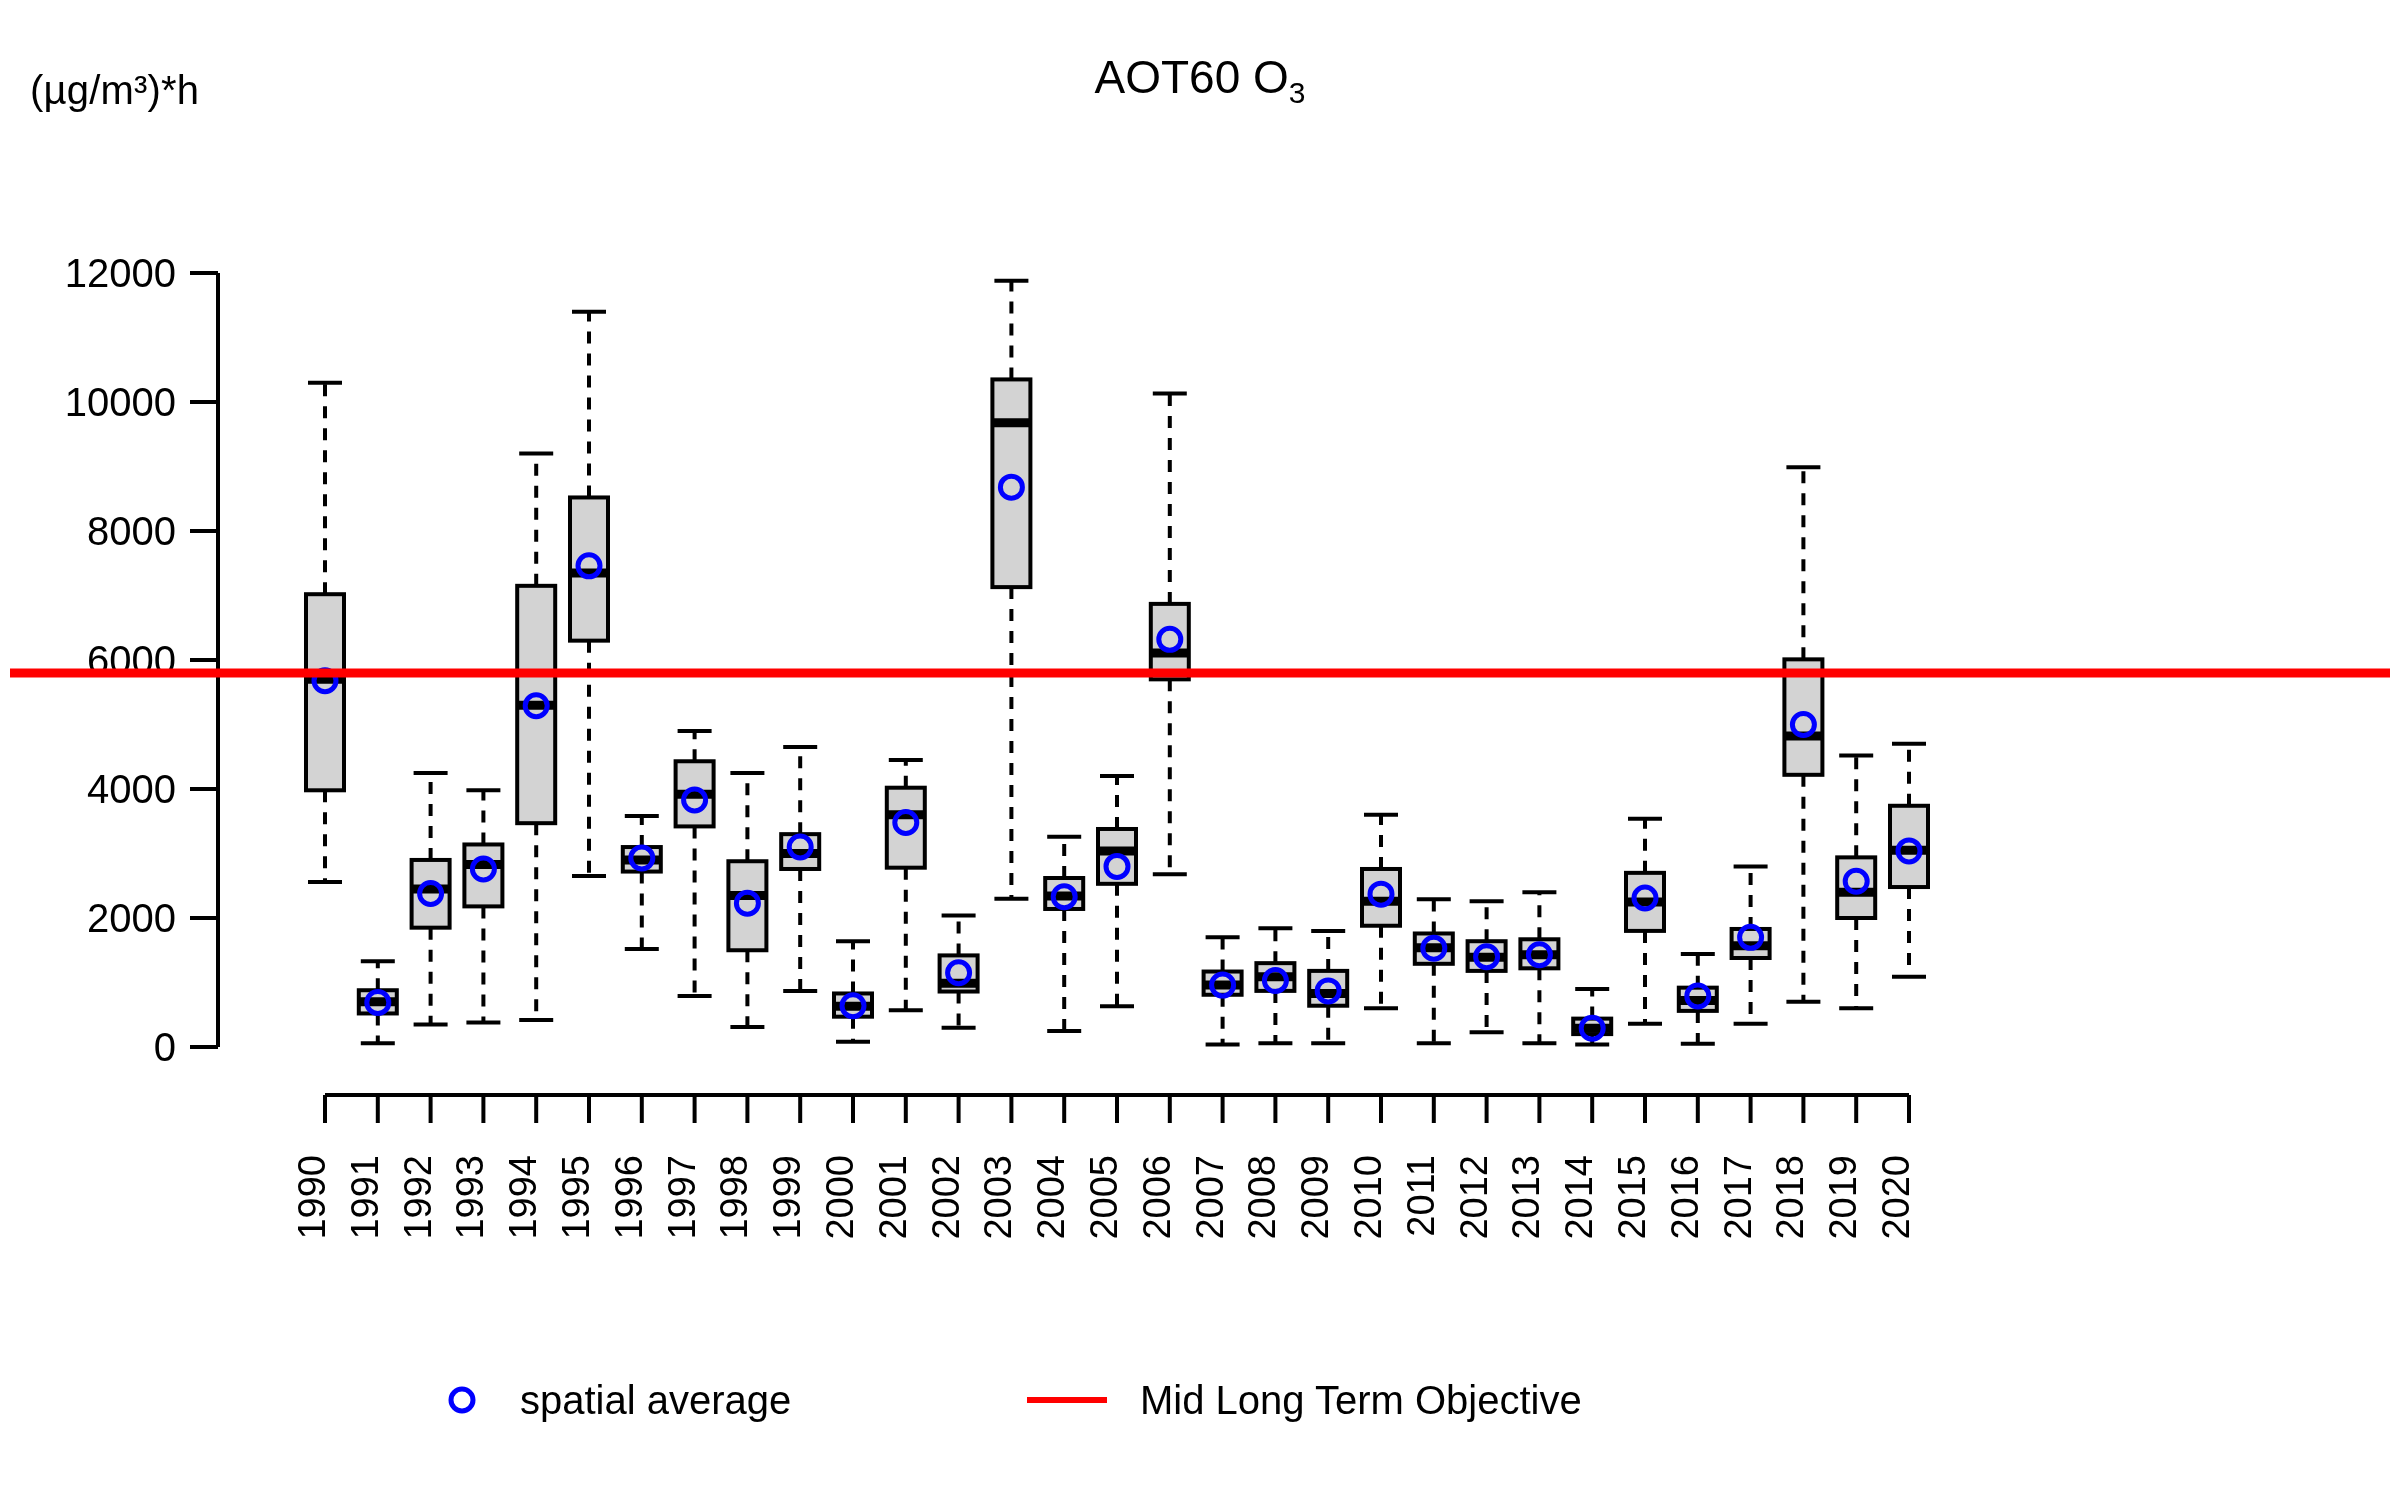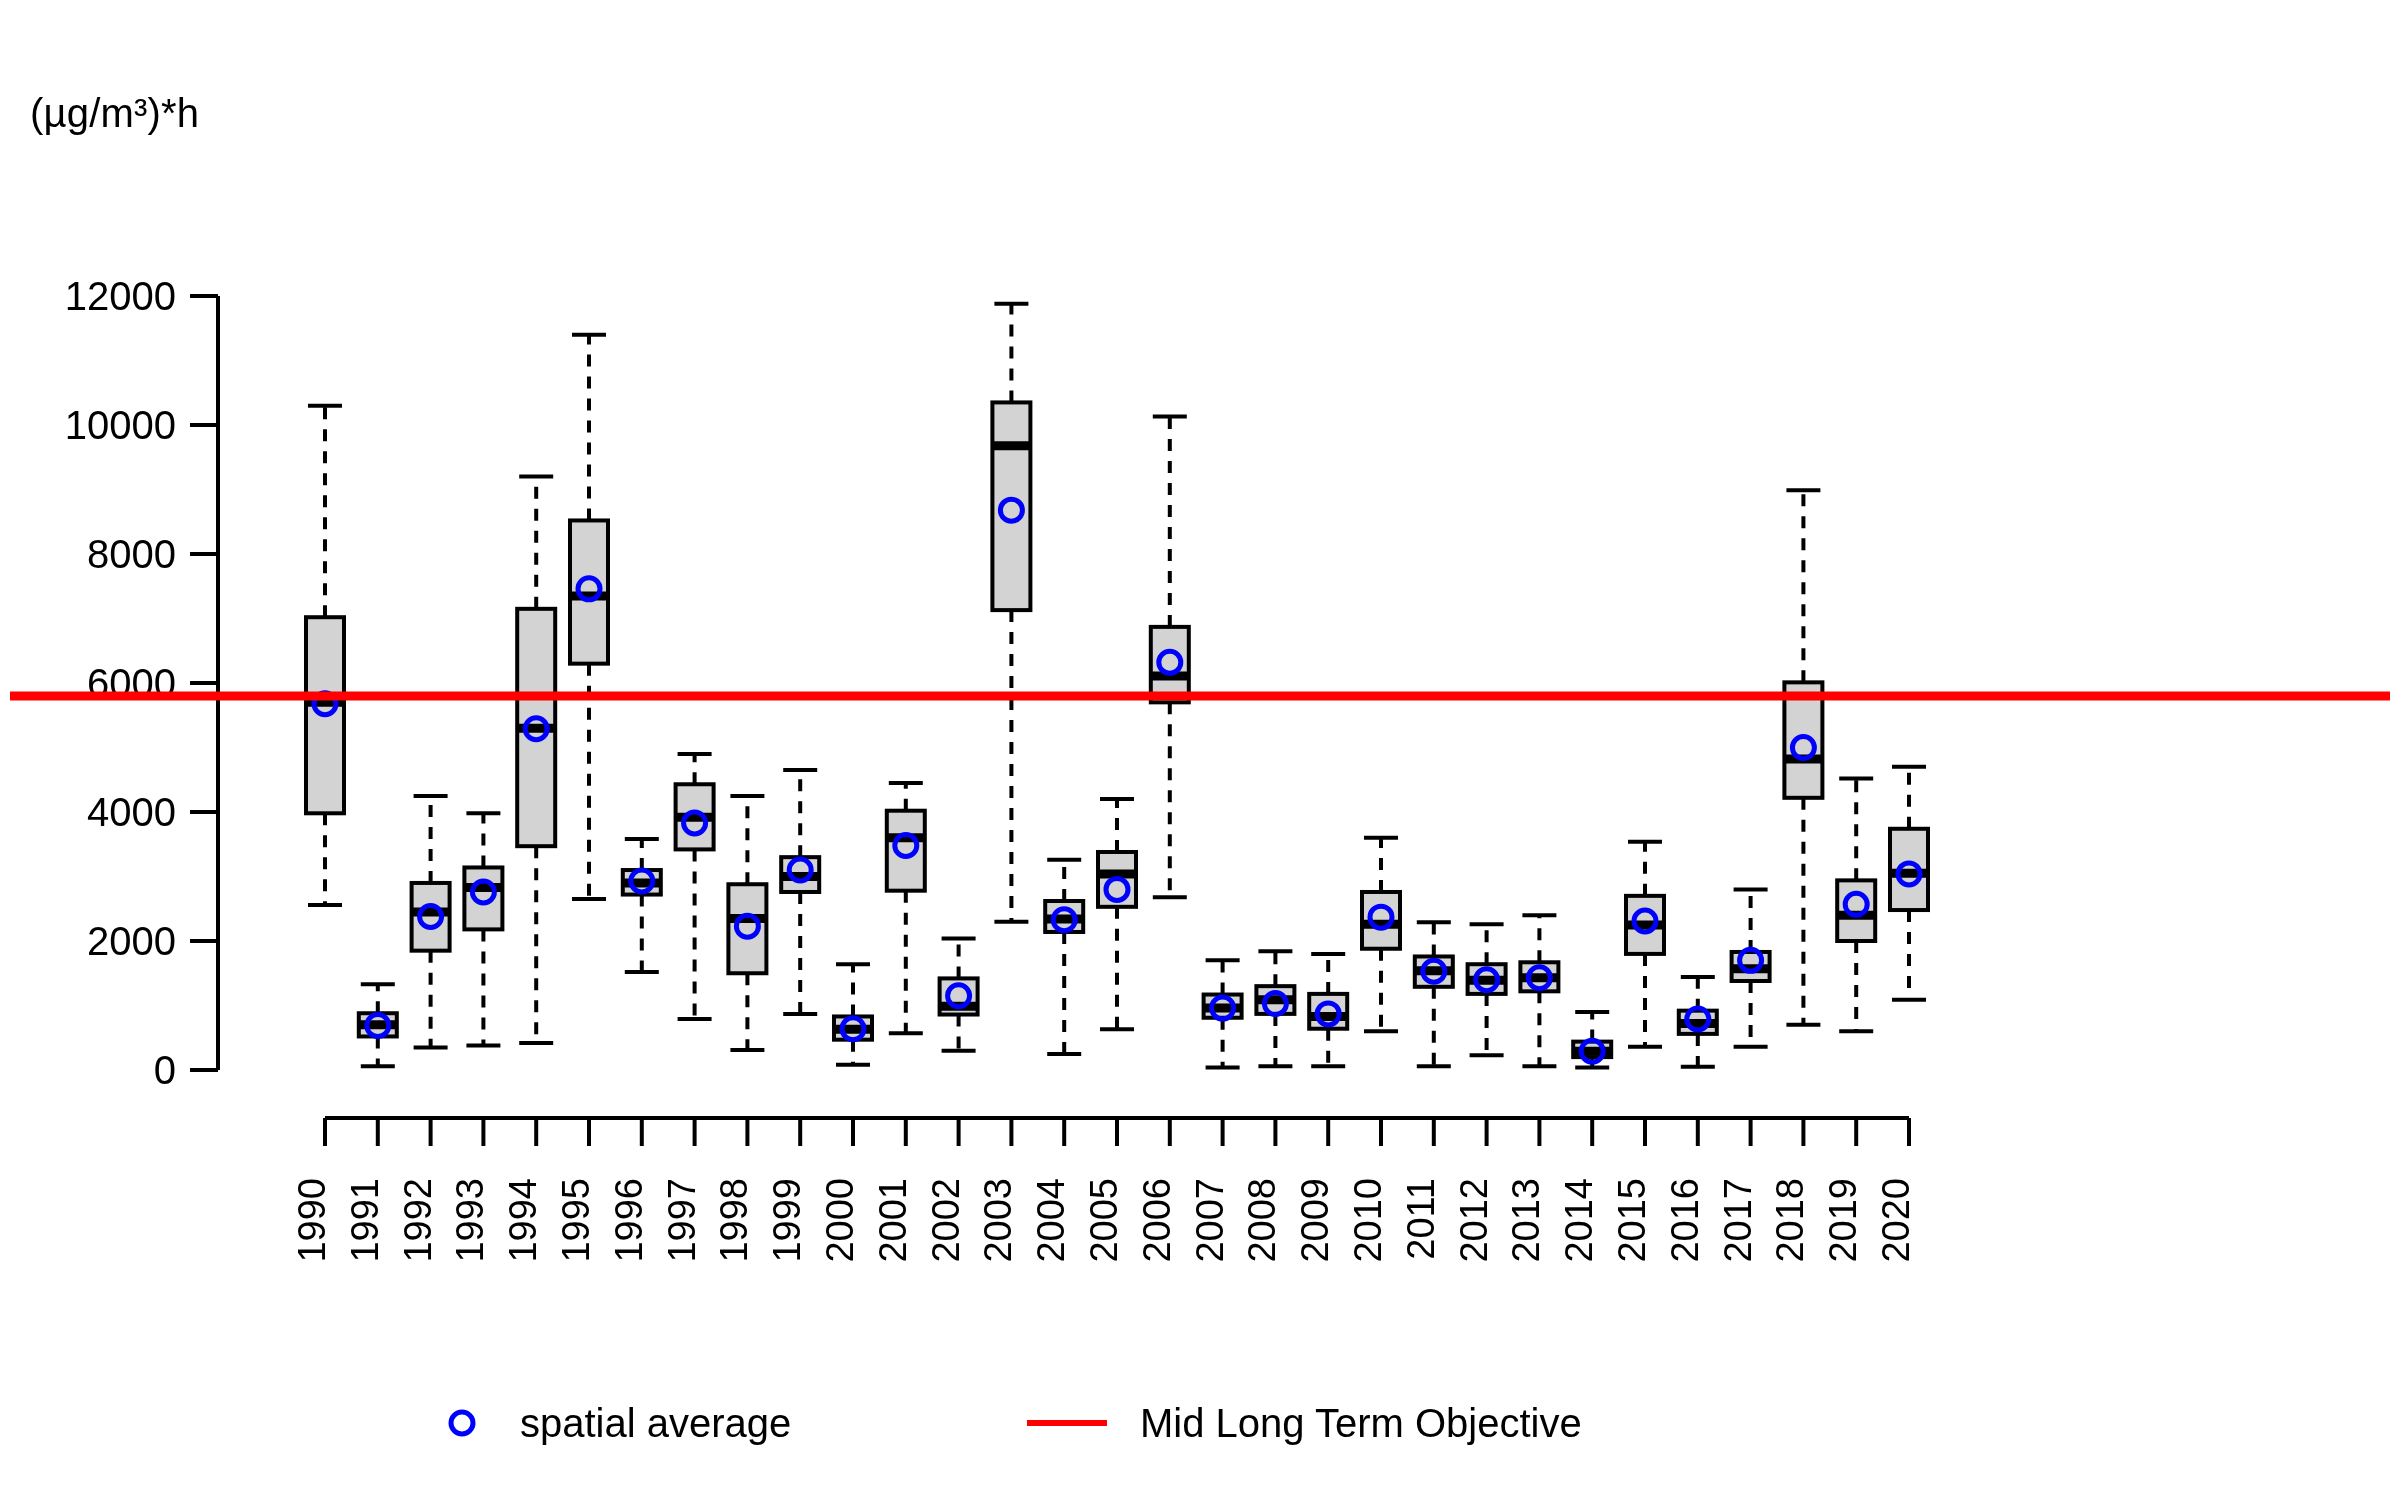--- a/index.html
+++ b/index.html
@@ -1,18 +1,18 @@
 <!DOCTYPE html>
 <html><head>
 <meta charset="utf-8">
 <title>AOT60 O3</title>
 <style>
   html,body{margin:0;padding:0;background:#ffffff;}
   body{width:2400px;height:1500px;font-family:"Liberation Sans",sans-serif;color:#000;overflow:hidden;}
-  #root{position:relative;width:2400px;height:1151px;background:#fff;margin-top:23px;}
+  #root{position:relative;width:2400px;height:1151px;background:#fff;}
 
   .ylab{position:absolute;left:30px;top:68px;font-size:40px;letter-spacing:0.2px;white-space:nowrap;}
   .title{position:absolute;left:0;top:50px;width:2400px;text-align:center;font-size:46px;}
   .title .sub{font-size:30px;vertical-align:sub;line-height:0;}
 
   svg.plot{position:absolute;left:0;top:0;width:2400px;height:1500px;}
 
   .ytick-label{font-size:40px;text-anchor:end;font-family:"Liberation Sans",sans-serif;}
   .xtick-label{font-size:38px;font-family:"Liberation Sans",sans-serif;}
   .legend-label{font-size:40px;font-family:"Liberation Sans",sans-serif;}
@@ -29,20 +29,23 @@
 </style>
 </head>
 <body>
 
 <div id="root">
 
   <div class="ylab">
     <span>(µg/m³)*h</span>
   </div>
 
+  <div class="title">
+    <span>AOT60 O</span><span class="sub">3</span>
+  </div>
 
   <svg class="plot" id="plotsvg" viewBox="0 0 2400 1500" preserveAspectRatio="none">
     <g id="yaxis-group">
         <line x1="218" y1="1047" x2="218" y2="273" class="axisline"></line>
         <line x1="190" y1="1047" x2="218" y2="1047" class="tickmark"></line>
         <text x="176" y="1061" class="ytick-label">0</text>
         <line x1="190" y1="918" x2="218" y2="918" class="tickmark"></line>
         <text x="176" y="932" class="ytick-label">2000</text>
         <line x1="190" y1="789" x2="218" y2="789" class="tickmark"></line>
         <text x="176" y="803" class="ytick-label">4000</text>

